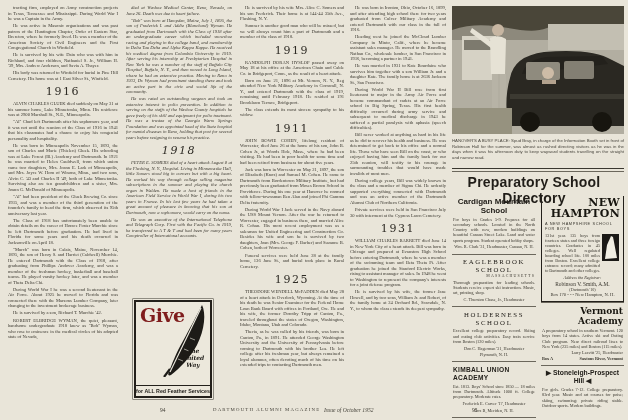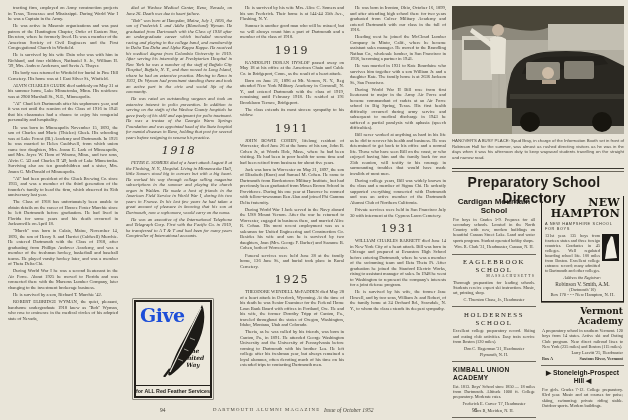--- a/index.html
+++ b/index.html
@@ -12,21 +12,21 @@
   #col3{left:240px;width:104px;height:398px;}
   #col4{left:350px;width:96px;height:398px;}
   .blk{color:#3a372f;}
   .blk.p{margin:0 0 1.6px 0;text-indent:5px;}
   .blk.year{font-family:"DejaVu Serif",serif;font-size:11px;line-height:10px;text-align:center;
             text-indent:0;letter-spacing:1.6px;margin:6px 0 4px 0;color:#2e2b25;}
   
   .uw-ad{position:absolute;left:134px;top:300px;width:74px;height:94px;background:#ece8dc;
          border:2px solid #23201b;box-shadow:0 0 0 1px #ece8dc,0 0 0 1.6px #55524a;}
   .uw-word{position:absolute;left:4px;top:2px;font-family:"DejaVu Serif",serif;font-weight:bold;
-           font-size:19px;color:#1d4ed8;letter-spacing:-0.5px;}
+           font-size:19px;color:#7f1d1d;letter-spacing:-0.5px;}
   .uw-feather{position:absolute;right:2px;top:1px;}
   .uw-tag{position:absolute;right:3px;top:45px;width:28px;text-align:center;font-family:"DejaVu Serif",serif;
           font-style:italic;font-weight:bold;font-size:6px;line-height:7px;color:#1d1b17;}
   .uw-banner{position:absolute;left:0;right:0;bottom:0;border-top:1.3px solid #23201b;background:#ece8dc;
              font-family:"Liberation Sans",sans-serif;font-weight:bold;font-size:5.3px;line-height:6px;
              text-align:center;padding:2.5px 0 2px;color:#1d1b17;}
   
   .photo{position:absolute;left:452px;top:6px;width:172px;height:128px;background:#a9a59a;overflow:hidden;}
   .caption{position:absolute;left:452px;top:138px;width:172px;font-family:"Liberation Sans",sans-serif;
            font-size:4.3px;line-height:5.6px;color:#49463e;text-align:justify;}
@@ -79,20 +79,21 @@
 </head>
 <body>
 
 <div class="page">
 
   <div class="col" id="col1">
       <div class="blk p">tracting firm, employed on Army construction projects in Texas, Tennessee and Mississippi. During World War I he was a Captain in the Army.</div>
       <div class="blk p">He was active in Masonic organizations and was past patron of the Huntington Chapter, Order of Eastern Star, Brereton, where he formerly lived. He was a member of the American Society of Civil Engineers and the First Congregational Church in Winfield.</div>
       <div class="blk p">He is survived by his wife Dain who was with him in Richland, and four children, Nathaniel S. Jr., William H. '39, Mrs. Andrew Anderson, and Savia A. Thayer.</div>
       <div class="blk p">His body was returned to Winfield for burial in Pine Hill Cemetery. His home was at 1 East Silver St., Winfield.</div>
+      <div class="blk year">1916</div>
       <div class="blk p">ALVIN CHARLES GLUEK died suddenly on May 31 at his summer home, Lake Minnetonka, Minn. His residence was at 2900 Marshall St., N.E., Minneapolis.</div>
       <div class="blk p">"Al" Chud left Dartmouth after his sophomore year, and it was not until the reunion of the Class of 1916 in 1941 that his classmates had a chance to enjoy his congenial personality and hospitality.</div>
       <div class="blk p">He was born in Minneapolis November 15, 1893, the son of Charles and Marie (Thielen) Gluek. His schooling was at Lake Forest (Ill.) Academy and Dartmouth. In 1921 he was married to Helen Cauldwell, from which union came two daughters, Mrs. Joann E. Lark of Minneapolis, and Mrs. Joyce W. Horn of Winona, Minn., and two sons, Alvin C. '43 and Charles II '49, both of Lake Minnetonka. Surviving also are ten grandchildren and a sister, Mrs. Joann G. McDonald of Minneapolis.</div>
       <div class="blk p">"Al" had been president of the Gluek Brewing Co. since 1935, and was a member of the third generation of the founder's family to head the firm, which observed its 95th anniversary last year.</div>
       <div class="blk p">The Class of 1918 has unfortunately been unable to obtain details on the career of Horace Foster Murchie since he left Dartmouth before graduation. He had lived in Florida for some years and his death occurred in Jacksonville on April 18.</div>
       <div class="blk p">"Murch" was born in Calais, Maine, November 14, 1895, the son of Henry S. and Harriet (Caldwell) Murchie. He entered Dartmouth with the Class of 1918, after graduating from Phillips Andover Academy, and was a member of the freshman hockey, basketball and baseball teams. He played varsity hockey later, and was a member of Theta Delta Chi.</div>
       <div class="blk p">During World War I he was a second lieutenant in the Air Force. About 1925 he moved to Florida and was connected there with the Marsons Lumber Company, later changing to the investment brokerage business.</div>
       <div class="blk p">He is survived by a son, Richard T. Murchie '42.</div>
       <div class="blk p">ROBERT ELBRIDGE WYMAN, the quiet, pleasant, handsome undergraduate 1918 knew as "Bob" Wyman, who rose to eminence in the medical circles of his adopted state of Nevada,</div>
     </div>

